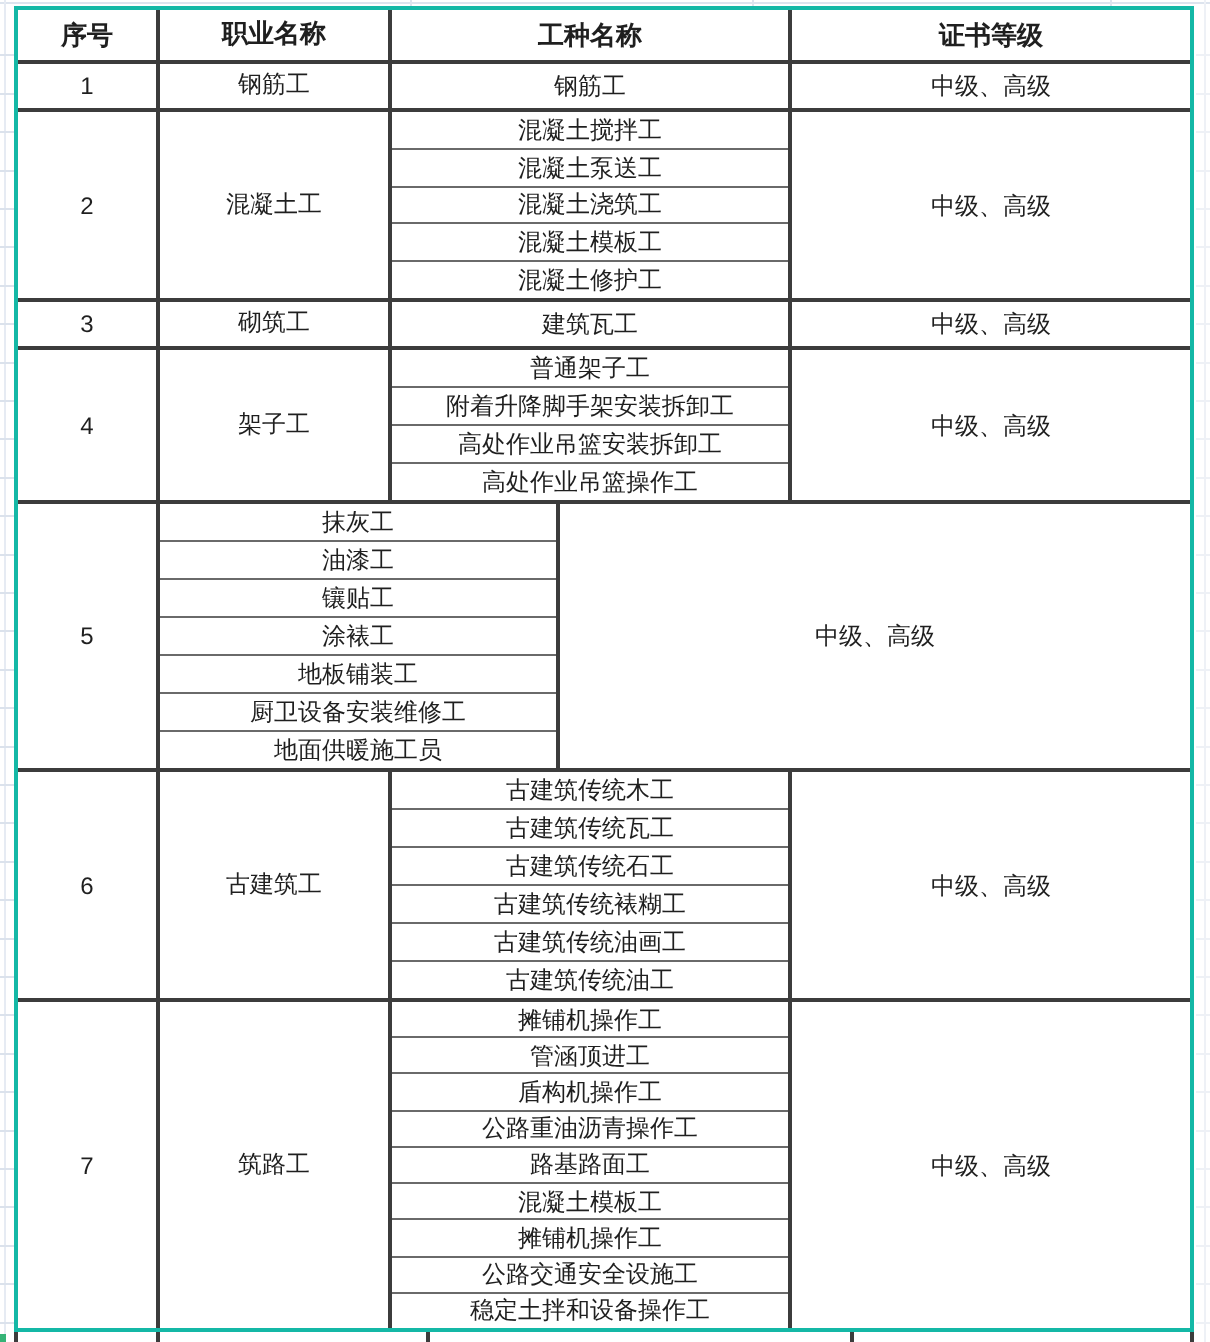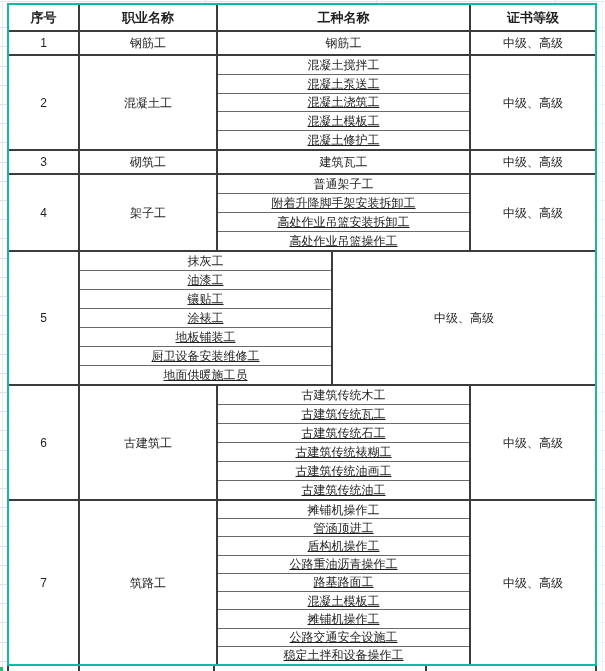--- a/index.html
+++ b/index.html
@@ -37,32 +37,32 @@
   .trow { display:flex; flex:none; box-sizing:border-box; background:#ffffff; }
   .table > .trow:not(:first-child) { border-top:2px solid #3c3c3c; }
   .trow.header { height:25px; }
 
   .cell {
     box-sizing:border-box;
     display:flex; align-items:center; justify-content:center;
     font-size:12px; line-height:1; white-space:nowrap; overflow:hidden;
   }
   .c-no     { width:71px;  border-right:2px solid #3c3c3c; }
-  .c-occ    { width:138px; border-right:2px solid #3c3c3c; }
-  .c-trades { width:253px; border-right:2px solid #3c3c3c;
+  .c-occ    { width:116px; border-right:2px solid #3c3c3c;font-family:Liberation Mono, monospace; }
+  .c-trades { width:200px; border-right:2px solid #3c3c3c;
               flex-direction:column; align-items:stretch; justify-content:stretch; }
   .c-level  { flex:1; }
   .th { font-weight:bold; font-size:13px; }
 
   .subcell {
     flex:1; box-sizing:border-box;
     display:flex; align-items:center; justify-content:center;
     font-size:12px; line-height:1; white-space:nowrap; overflow:hidden;
   }
-  .subcell + .subcell { border-top:1px solid #6a6a6a;text-decoration:underline; }
+  .subcell + .subcell { border-top:1px solid #6a6a6a; }
 
   
   .bottom-stub { position:absolute; top:666px; width:2px; height:5px; background:#3c3c3c; }
   .green-corner { position:absolute; left:0; top:667px; width:3px; height:4px; background:#35b376; }
 </style>
 </head>
 <body>
 
 <div class="screen">
 

